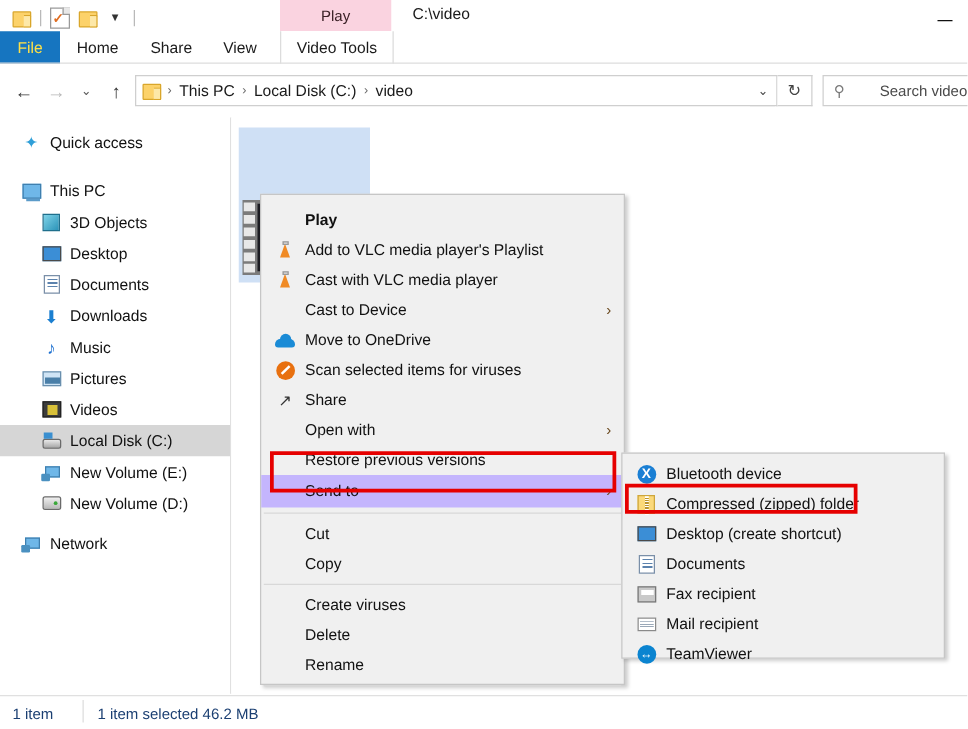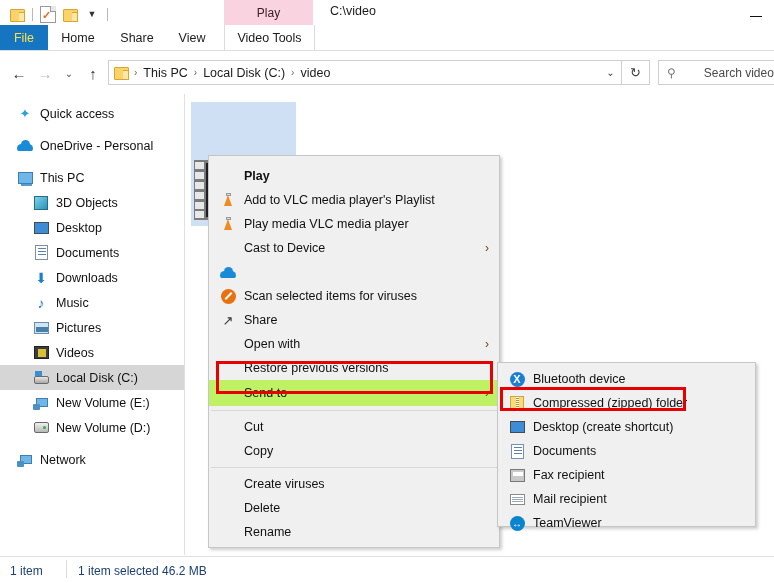--- a/index.html
+++ b/index.html
@@ -91,21 +91,21 @@
 
   
   .ctxmenu{position:absolute;left:208px;top:155px;width:292px;height:393px;background:#f0f0f0;
     border:1px solid #c6c6c6;box-shadow:2px 2px 3px rgba(0,0,0,.20);box-sizing:border-box;}
   .mi{position:relative;height:24px;display:flex;align-items:center;font-size:12.5px;color:#111;}
   .mi .mico{position:absolute;left:11px;top:4px;width:16px;height:16px;display:flex;align-items:center;justify-content:center;}
   .mi .mlabel{padding-left:35px;white-space:nowrap;}
   .mi.bold .mlabel{font-weight:bold;}
   .mi .arrow{position:absolute;right:10px;top:4px;font-size:12px;color:#6b4a20;line-height:16px;}
   .msep{height:1px;background:#d8d8d8;margin:4px 2px;}
-  .mi-hl{background:#bef264;}
+  .mi-hl{background:#c4b5fd;}
   .redbox{position:absolute;border:3px solid #e60000;box-sizing:border-box;pointer-events:none;}
 
   
   .submenu{position:absolute;left:497px;top:362px;width:259px;height:165px;background:#f0f0f0;
     border:1px solid #c6c6c6;box-shadow:2px 2px 3px rgba(0,0,0,.20);box-sizing:border-box;padding-top:4px;}
 
   
   .vlc{position:relative;width:13px;height:14px;}
   .vlc:before{content:"";position:absolute;left:2px;top:2px;border-left:4.5px solid transparent;border-right:4.5px solid transparent;border-bottom:11px solid #f08a24;}
   .vlc:after{content:"";position:absolute;left:4px;top:0px;width:5px;height:3px;background:#ddd;border:1px solid #999;box-sizing:border-box;}
@@ -248,26 +248,20 @@
 
   <div class="sidebar">
     <div class="gap"></div>
     <div class="nav-item lvl0">
       <span class="ico">
           <span class="qa">✦</span>
         </span>
       <span>Quick access</span>
     </div>
     <div class="gap"></div>
-    <div class="nav-item lvl0">
-      <span class="ico">
-          <span class="cloud"></span>
-        </span>
-      <span>OneDrive - Personal</span>
-    </div>
     <div class="gap"></div>
     <div class="nav-item lvl0">
       <span class="ico">
           <span class="pcico"></span>
         </span>
       <span>This PC</span>
     </div>
     <div class="nav-item lvl1">
       <span class="ico">
           <span class="cube"></span>
@@ -372,30 +366,31 @@
     <div class="mi">
       <span class="mico">
           <span class="vlc"></span>
         </span>
       <span class="mlabel">Add to VLC media player's Playlist</span>
     </div>
     <div class="mi">
       <span class="mico">
           <span class="vlc"></span>
         </span>
-      <span class="mlabel">Play media VLC media player</span>
+      <span class="mlabel">Cast with VLC media player</span>
     </div>
     <div class="mi">
       <span class="mlabel">Cast to Device</span>
       <span class="arrow">›</span>
     </div>
     <div class="mi">
       <span class="mico">
           <span class="cloud"></span>
         </span>
+      <span class="mlabel">Move to OneDrive</span>
     </div>
     <div class="mi">
       <span class="mico">
           <span class="shield"></span>
         </span>
       <span class="mlabel">Scan selected items for viruses</span>
     </div>
     <div class="mi">
       <span class="mico">
           <span class="shareico">↗</span>

